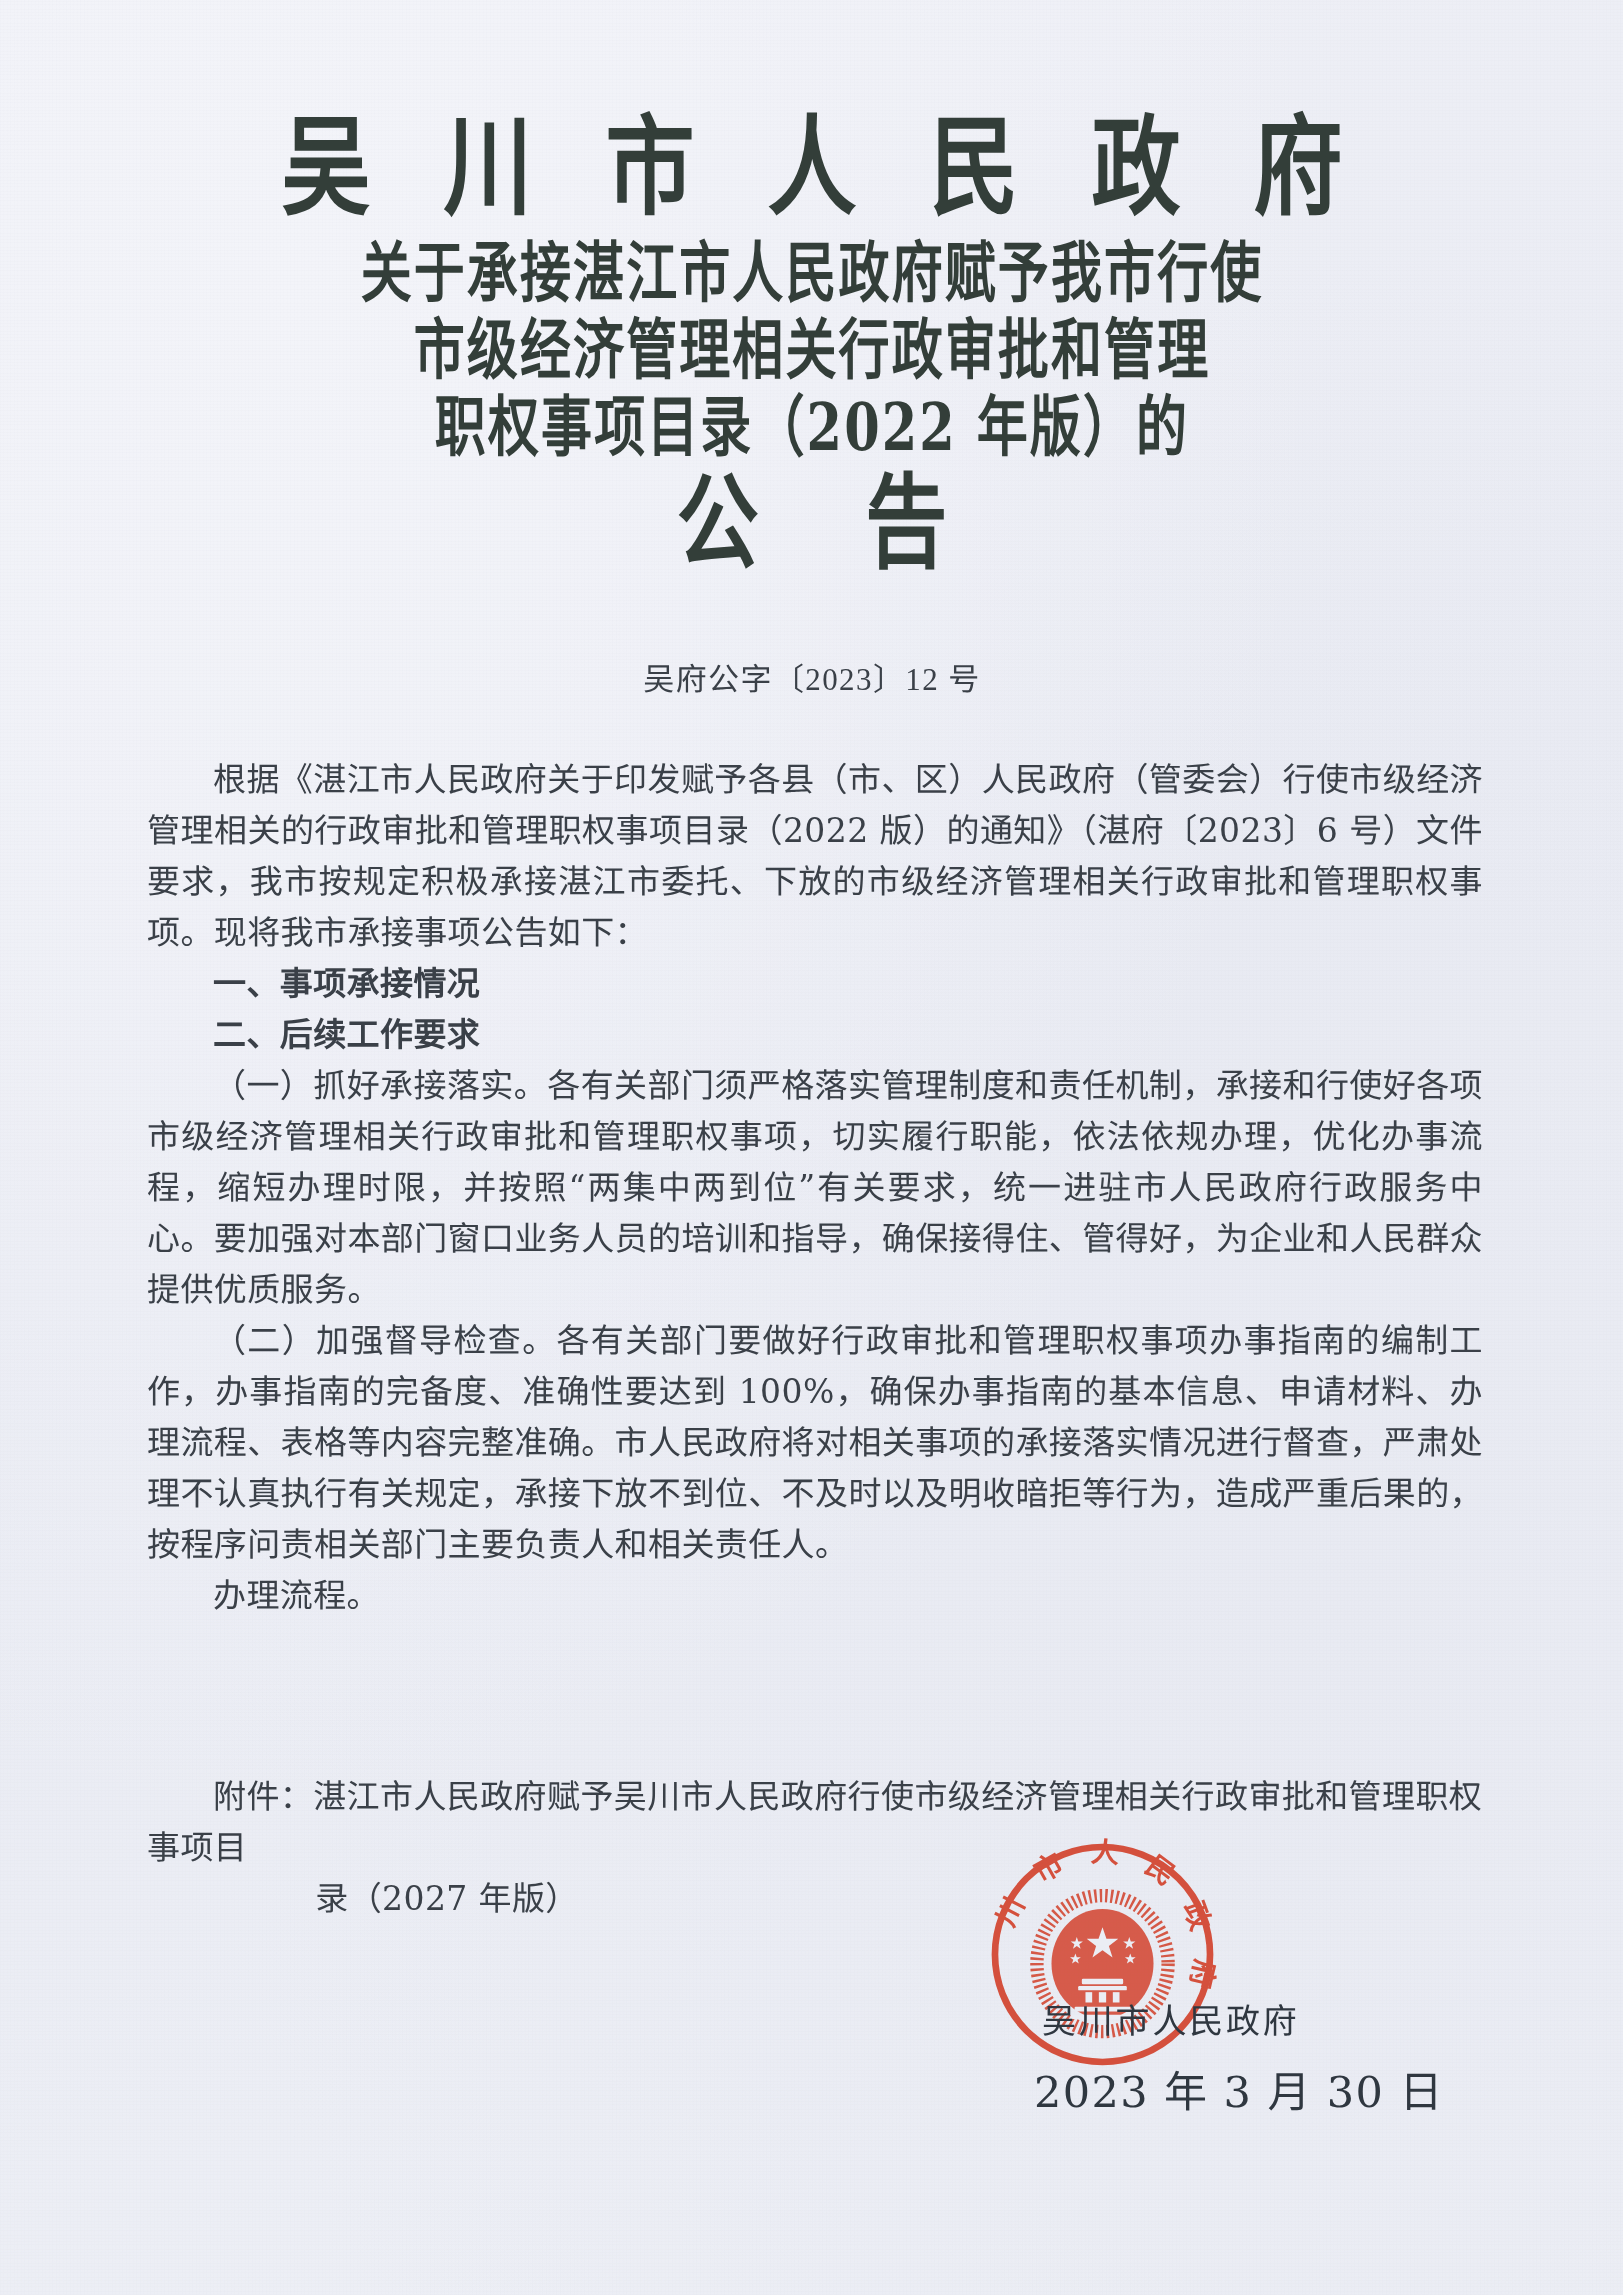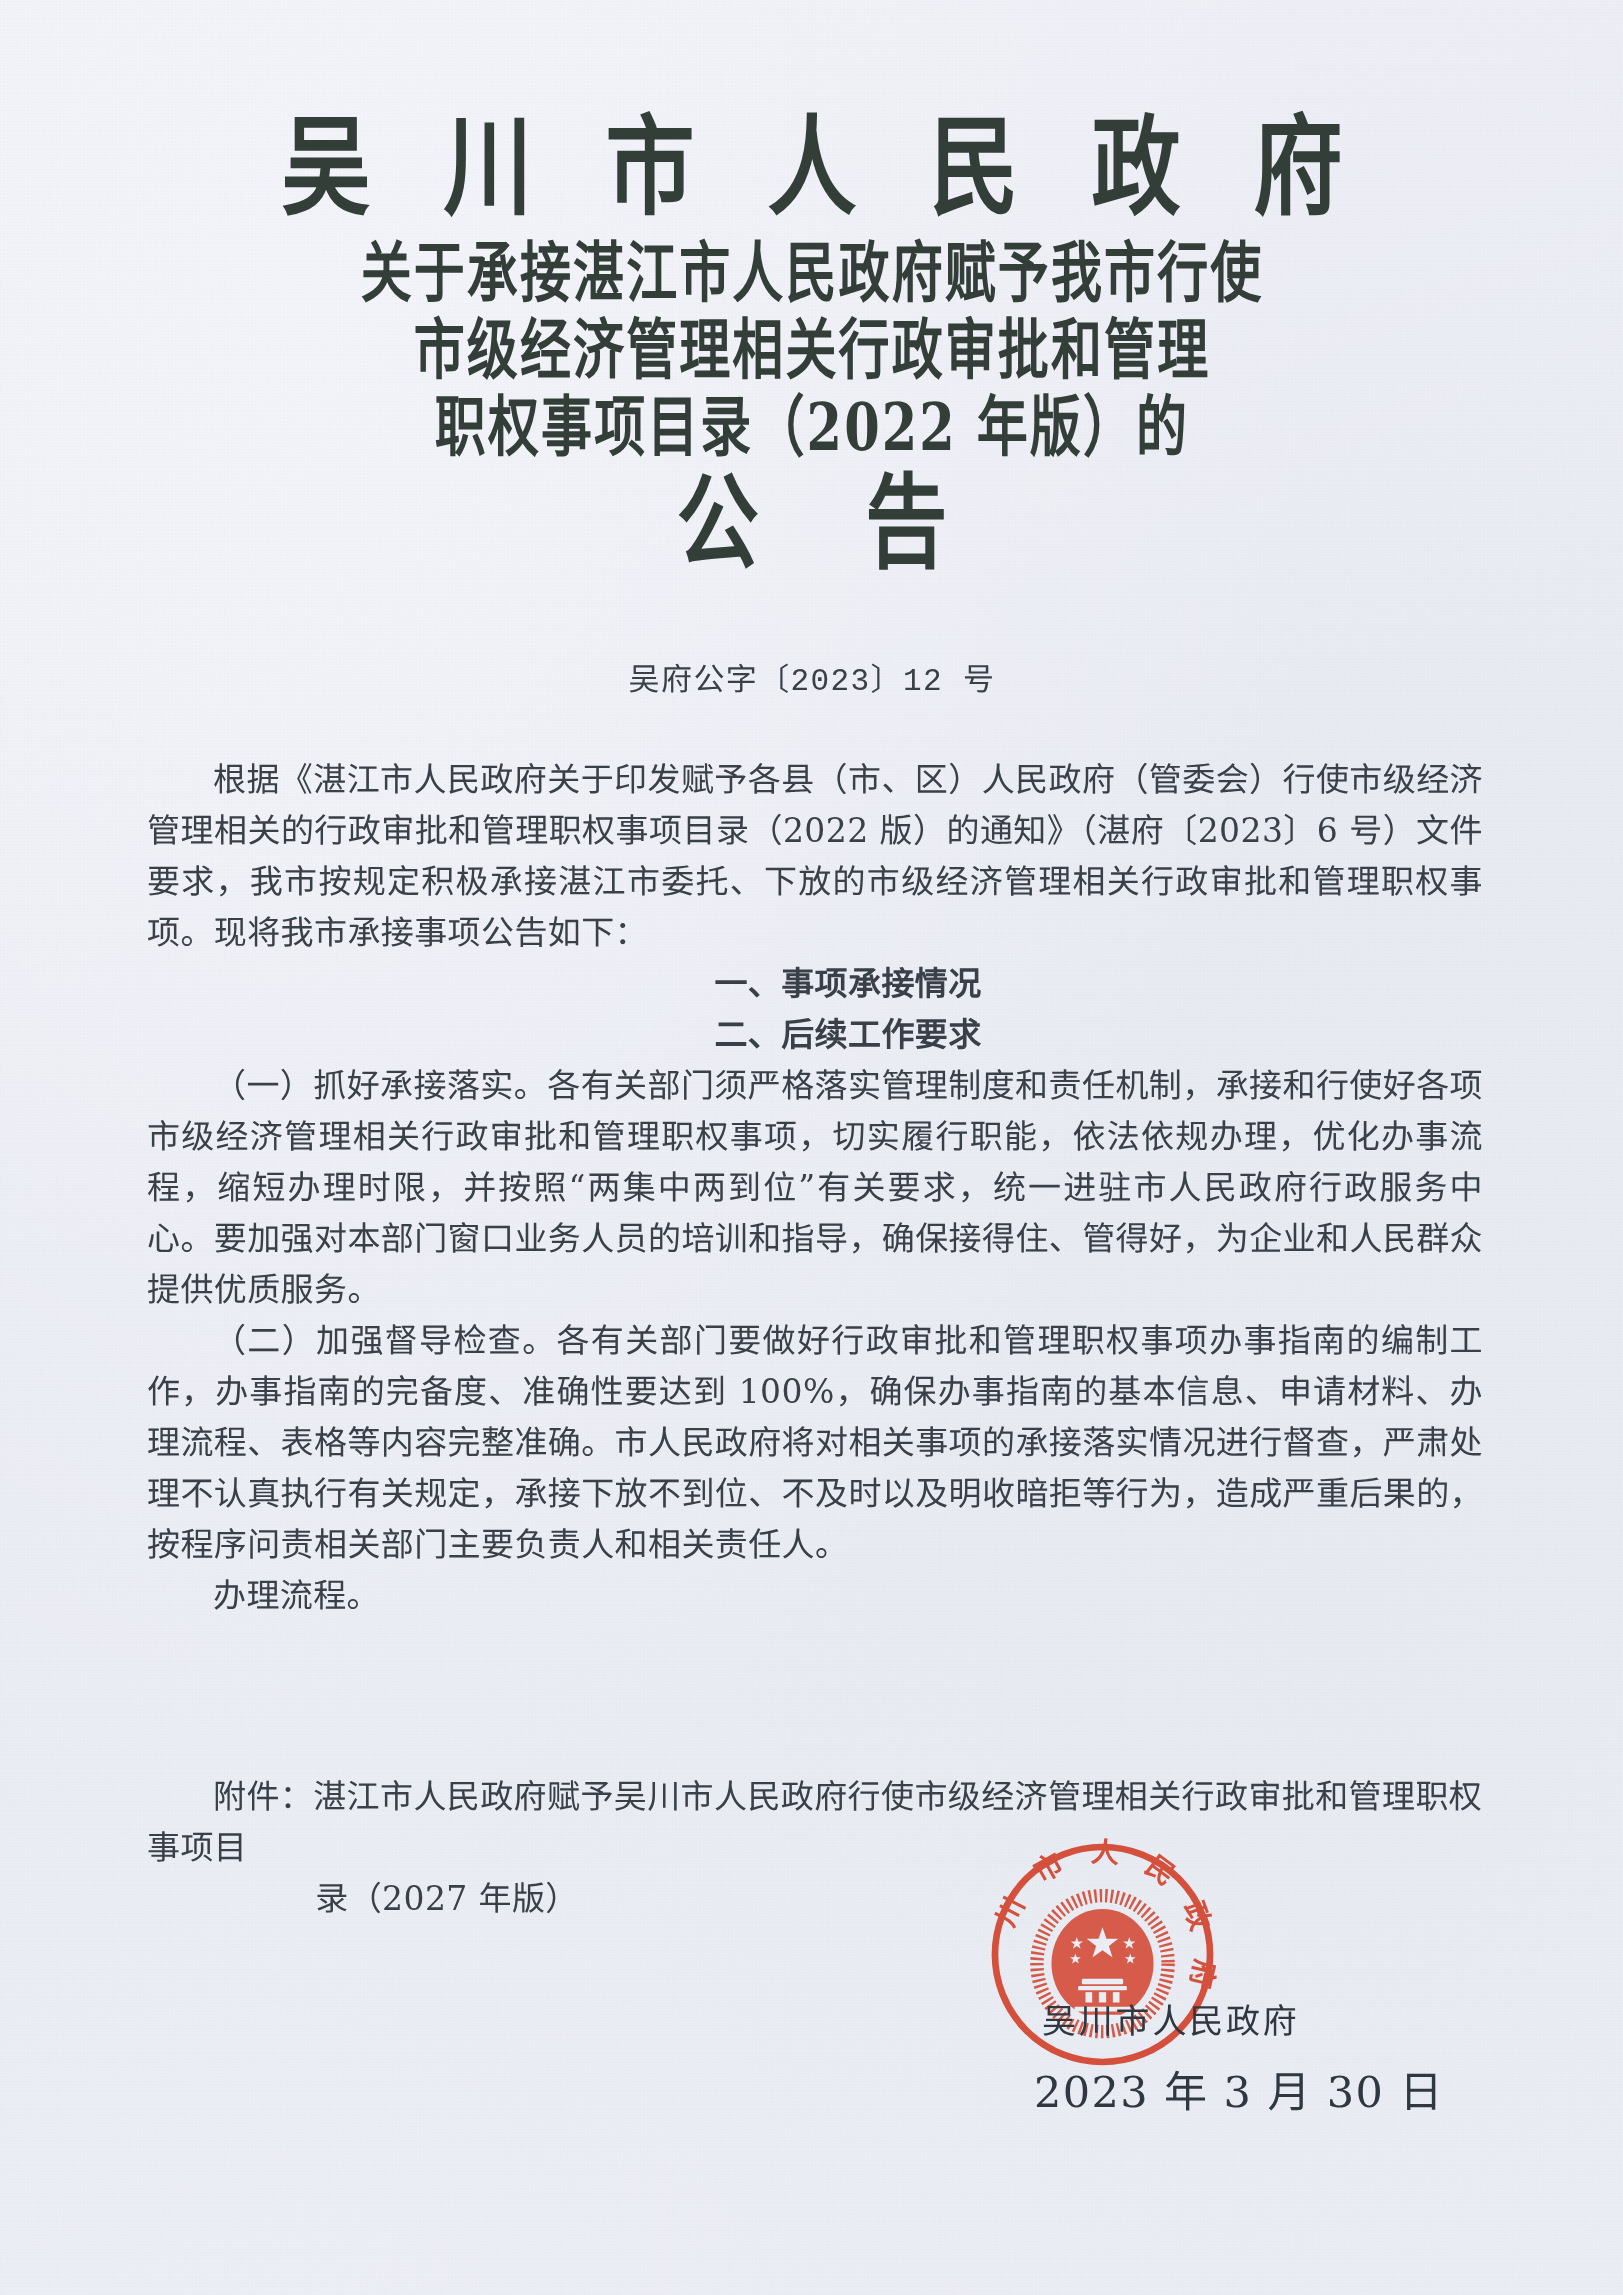--- a/index.html
+++ b/index.html
@@ -82,21 +82,21 @@
     transform-origin: center top;
     margin: 18px 0 0 0;
     white-space: nowrap;
   }
 
   .doc-number {
     position: absolute;
     left: 0; right: 0;
     top: 654px;
     text-align: center;
-    font-family: Liberation Mono, monospace;
+    font-family: Liberation Serif, serif;
     font-size: 31px;
     letter-spacing: 1.4px;
     color: #3a4048;
     white-space: nowrap;
   }
 
   
   .body-block {
     position: absolute;
     left: 147px;
@@ -118,21 +118,20 @@
 
   .heading-num {
     font-family: "DejaVu Serif", "Liberation Serif", serif;
     font-size: 33px;
     line-height: 51px;
     color: #3a4048;
     text-indent: 2em;
     margin: 0;
     font-weight: 700;
     letter-spacing: 0.4px;
-    text-align: center;
   }
 
   
   .attachment {
     position: absolute;
     left: 147px;
     top: 1771px;
     width: 1336px;
     font-family: "DejaVu Serif", "Liberation Serif", serif;
     font-size: 33px;

